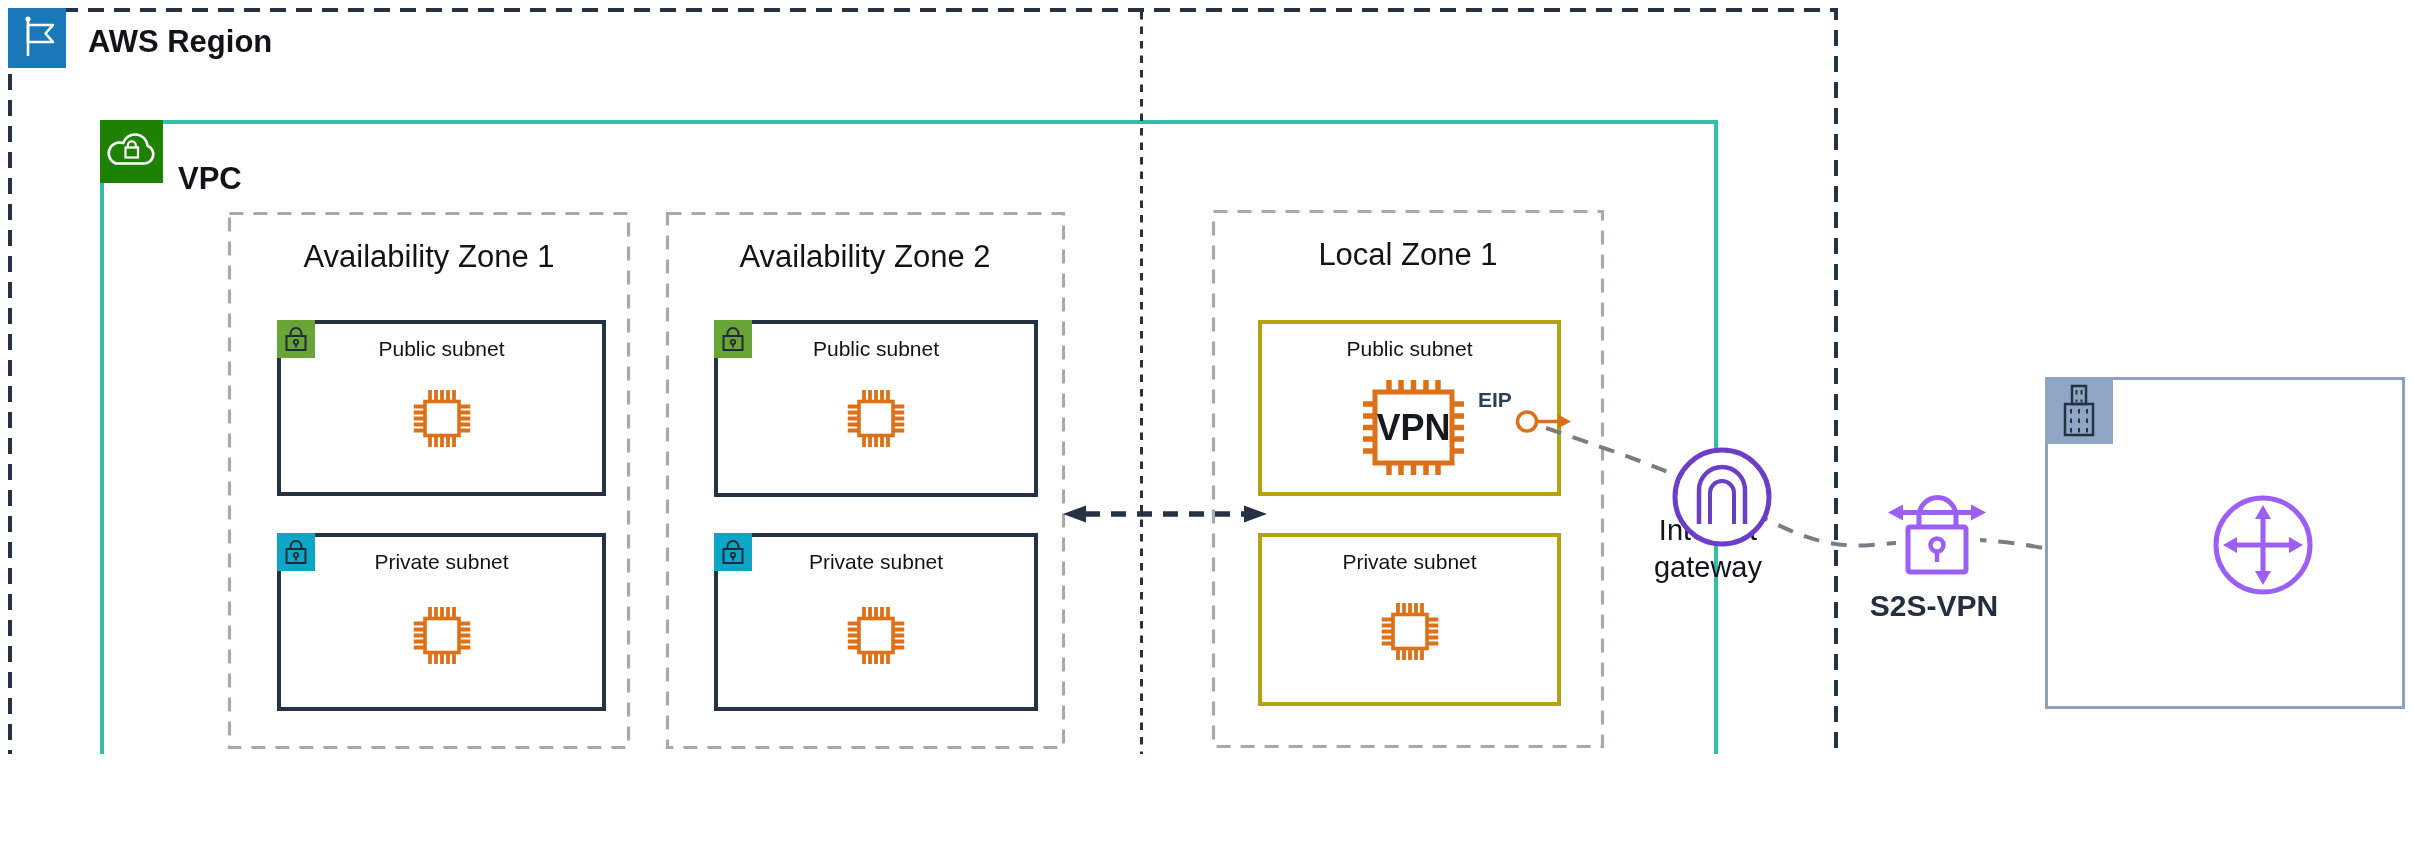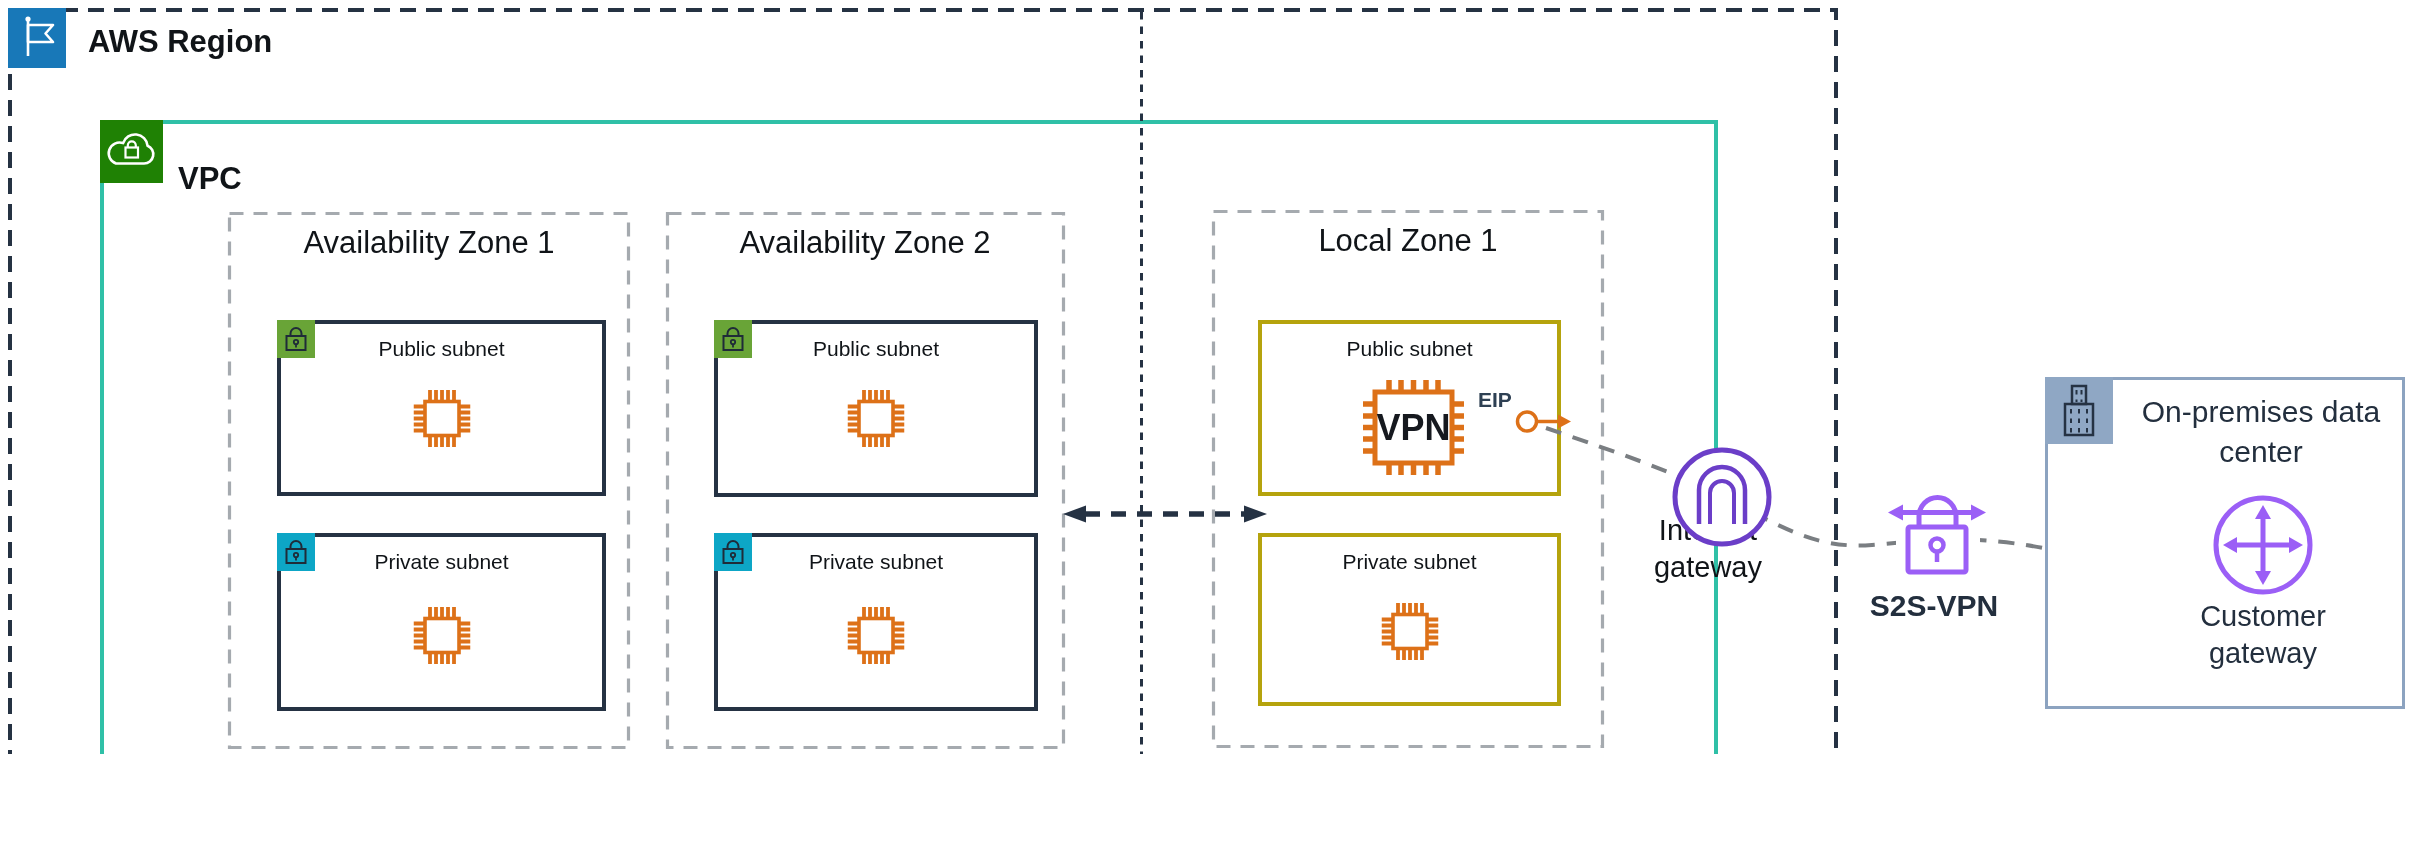--- a/index.html
+++ b/index.html
@@ -17,21 +17,21 @@
   
   .badge{z-index:3;display:flex;align-items:center;justify-content:center;}
   .region-badge{left:8px;top:8px;width:58px;height:60px;background:#1878B8;}
   .vpc-badge{left:100px;top:120px;width:63px;height:63px;background:#1F8104;}
   .lock-badge{left:-4px;top:-4px;width:38px;height:38px;position:absolute;}
   .lock-badge.public{background:#69A437;}
   .lock-badge.private{background:#0DA6C6;}
   .onprem-badge{left:2045px;top:377px;width:68px;height:67px;background:#8FA7C4;}
   
   .title-lg{font-size:31px;font-weight:700;color:#101418;white-space:nowrap;z-index:2;}
-  .zone-title{width:100%;text-align:center;margin-top:13px;font-size:31px;font-weight:500;color:#101418;}
+  .zone-title{width:100%;text-align:center;margin-top:27px;font-size:31px;font-weight:500;color:#101418;}
   .subnet-label{width:100%;text-align:center;margin-top:13px;font-size:21px;font-weight:500;color:#101418;}
   .icon-label{font-size:29px;font-weight:500;color:#101418;text-align:center;line-height:37px;z-index:2;}
   .navy-label{color:#232F3E;}
   .eip-label{font-size:21px;font-weight:600;color:#2E4053;z-index:2;}
   .s2s-label{font-size:30px;font-weight:600;color:#232F3E;text-align:center;z-index:2;}
   .onprem-title{font-size:30px;font-weight:500;color:#232F3E;text-align:center;line-height:40px;z-index:2;}
   .zone{z-index:1;box-sizing:border-box;}
   .chip-wrap{position:absolute;left:50%;transform:translateX(-50%);z-index:2;}
   svg{display:block;}
   #overlay{left:0;top:0;z-index:2;pointer-events:none;}
@@ -305,22 +305,20 @@
         <g stroke-width="2" stroke-dasharray="4.5 5">
           <line x1="26" y1="32" x2="26" y2="56"></line>
           <line x1="34" y1="32" x2="34" y2="56"></line>
           <line x1="42" y1="32" x2="42" y2="56"></line>
           <line x1="31.5" y1="13" x2="31.5" y2="25"></line>
           <line x1="36.5" y1="13" x2="36.5" y2="25"></line>
         </g>
       </svg>
     </span>
   </div>
-  <div class="abs onprem-title" style="left:2120px;top:392px;width:282px;">On-premises data center</div>
-  <div class="abs icon-label navy-label" style="left:2163px;top:598px;width:200px;">Customer gateway</div>
 
   <svg id="overlay" class="abs" width="2412" height="858" viewBox="0 0 2412 858">
 
     <rect x="10" y="10" width="1826" height="840" fill="none" stroke="#253243" stroke-width="4" stroke-dasharray="16 10"></rect>
 
     <rect x="229.5" y="213.5" width="399" height="534" fill="none" stroke="#A5AAAF" stroke-width="3.2" stroke-dasharray="14 10"></rect>
     <rect x="667.5" y="213.5" width="396" height="534" fill="none" stroke="#A5AAAF" stroke-width="3.2" stroke-dasharray="14 10"></rect>
     <rect x="1213.5" y="211.5" width="389" height="535" fill="none" stroke="#A5AAAF" stroke-width="3.2" stroke-dasharray="14 10"></rect>
 
     <line x1="1141.5" y1="12" x2="1141.5" y2="848" stroke="#253243" stroke-width="3" stroke-dasharray="7.5 7"></line>

